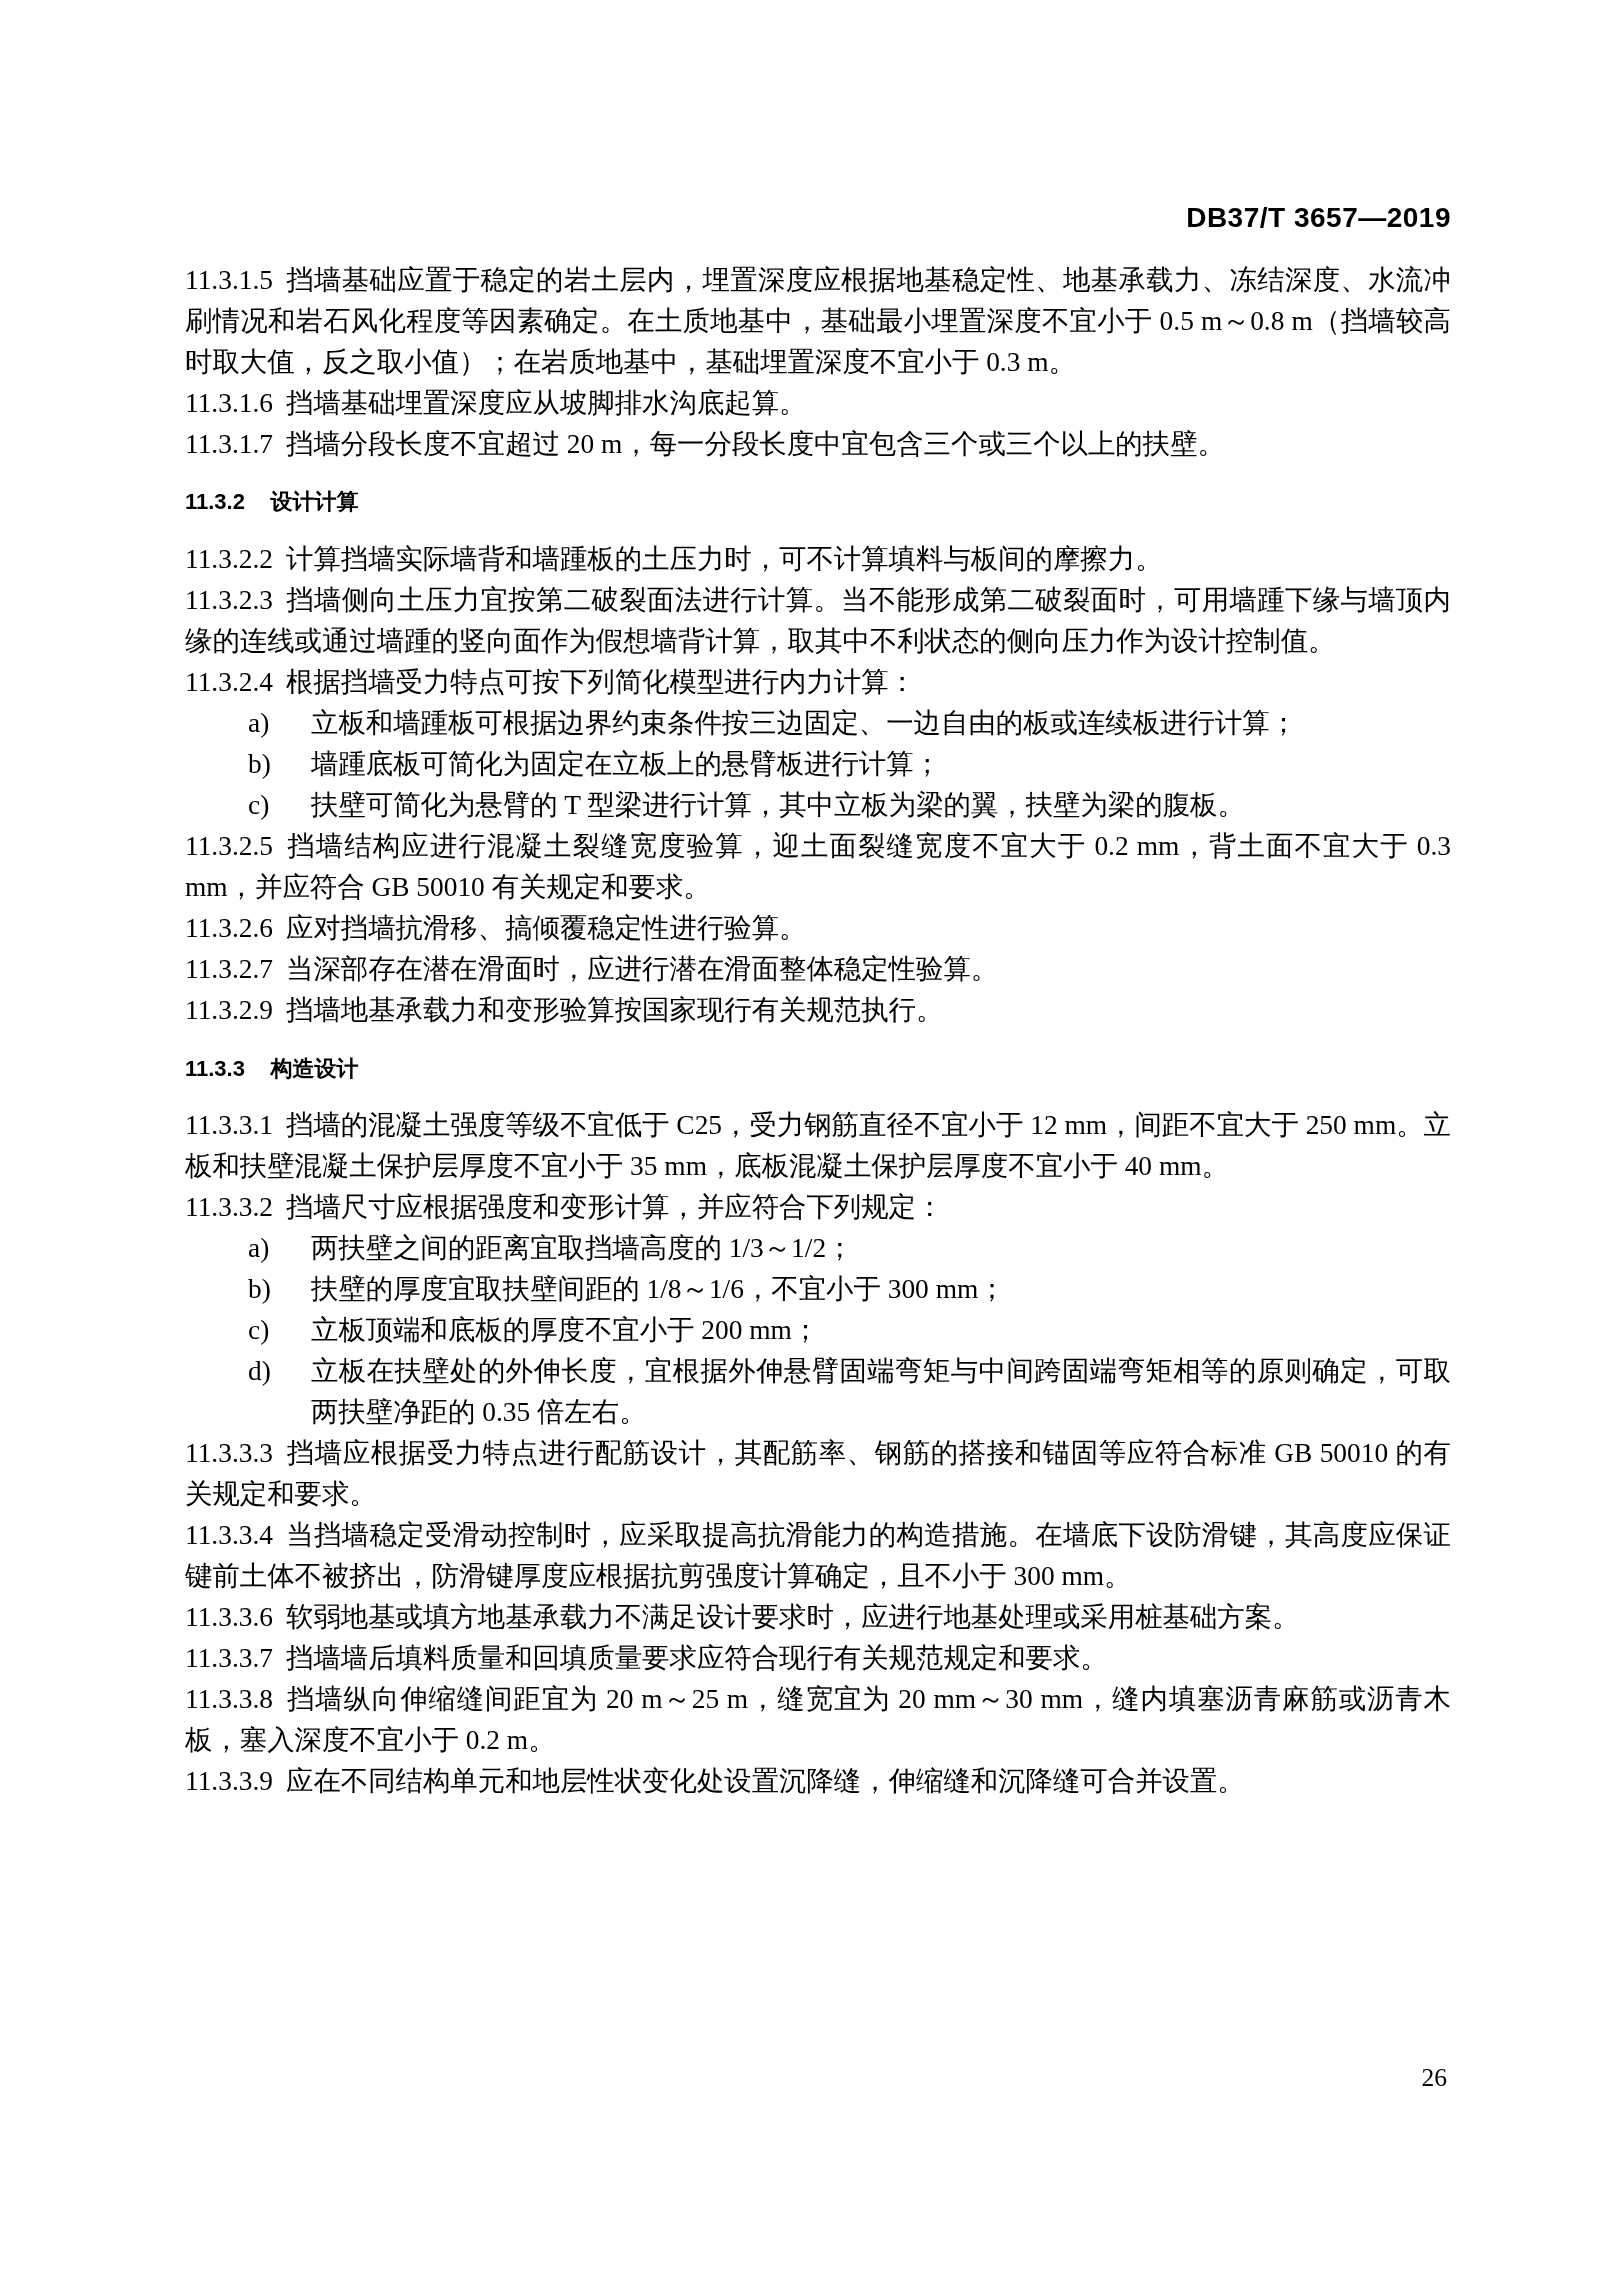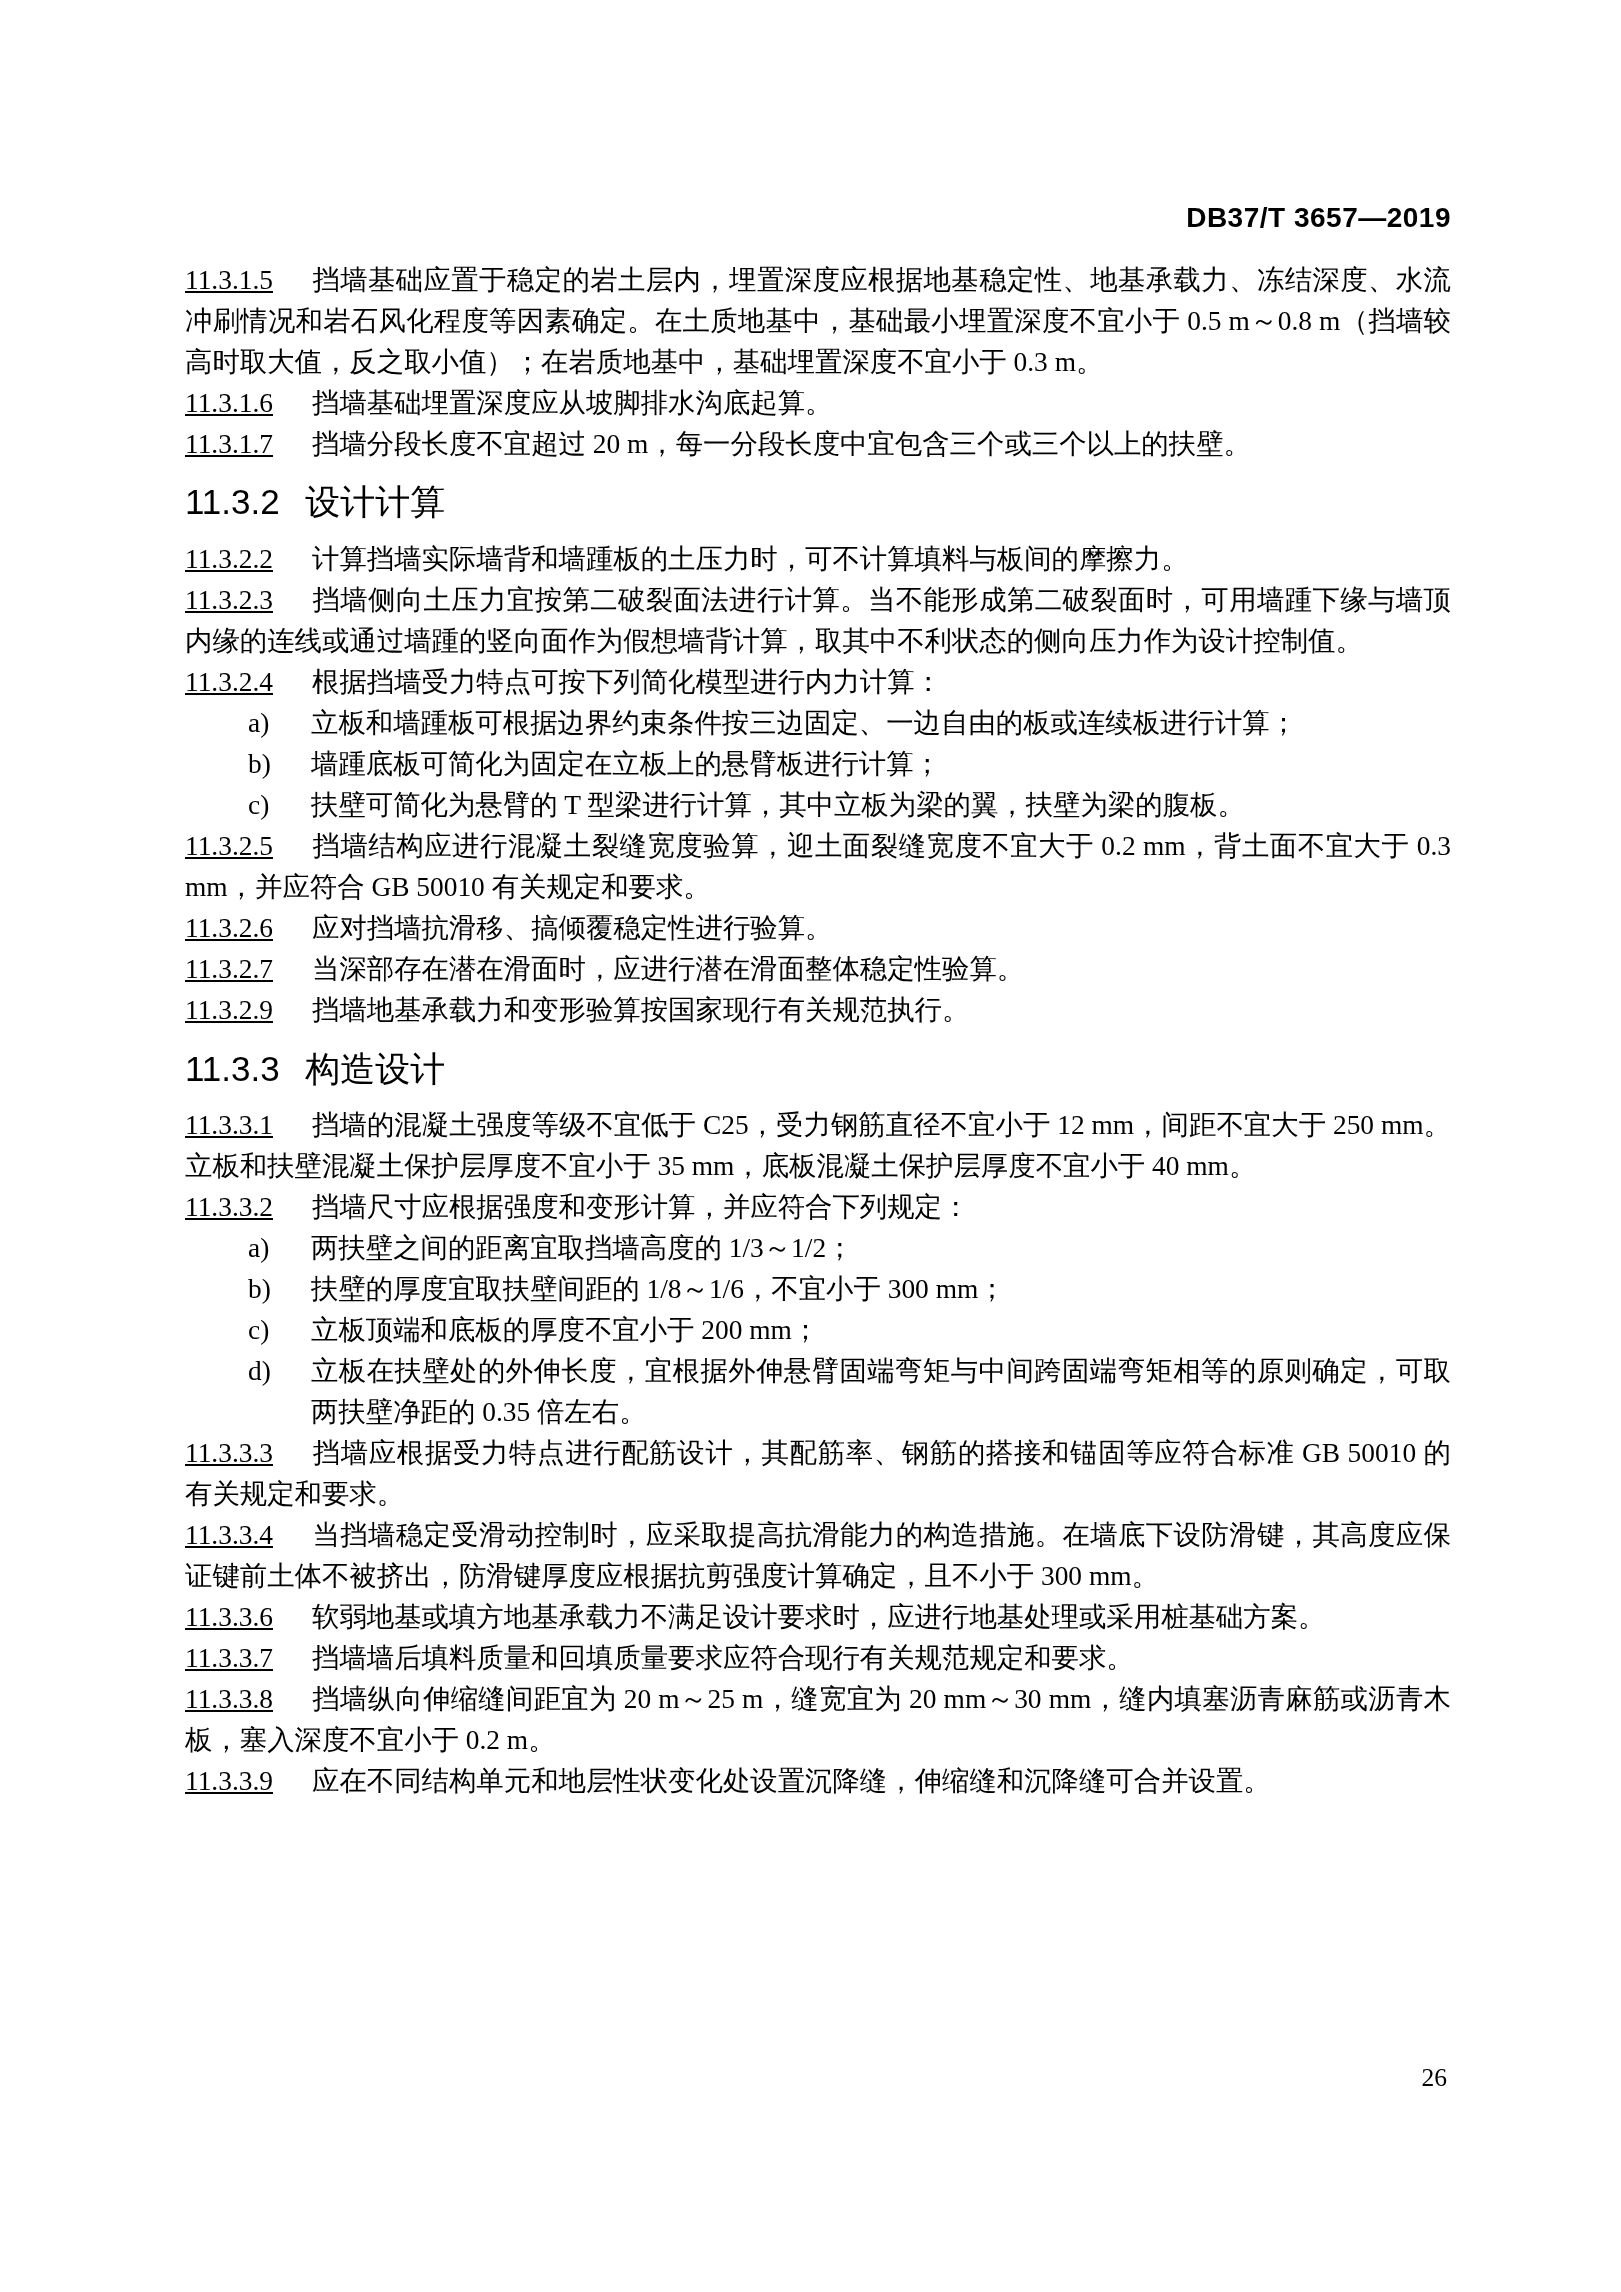--- a/index.html
+++ b/index.html
@@ -31,29 +31,28 @@
     margin-top: 25.5px;
     font-size: 27.4px;
     line-height: 41px;
     text-align: justify;
   }
   .clause {
     margin: 0;
     text-align: justify;
   }
   .clause .num {
-    margin-right: 39px;
+    margin-right: 13px;
     white-space: nowrap;
-    text-decoration: underline;
   }
   .heading {
     margin: 16.7px 0 16.7px 0;
     font-family: "Liberation Sans", "DejaVu Sans", sans-serif;
-    font-weight: 400;
-    font-size: 35px;
+    font-weight: 700;
+    font-size: 22px;
     line-height: 41px;
   }
   .heading .num {
     margin-right: 25.5px;
     white-space: nowrap;
   }
   .list-item {
     display: flex;
     margin: 0 0 0 63px;
   }

